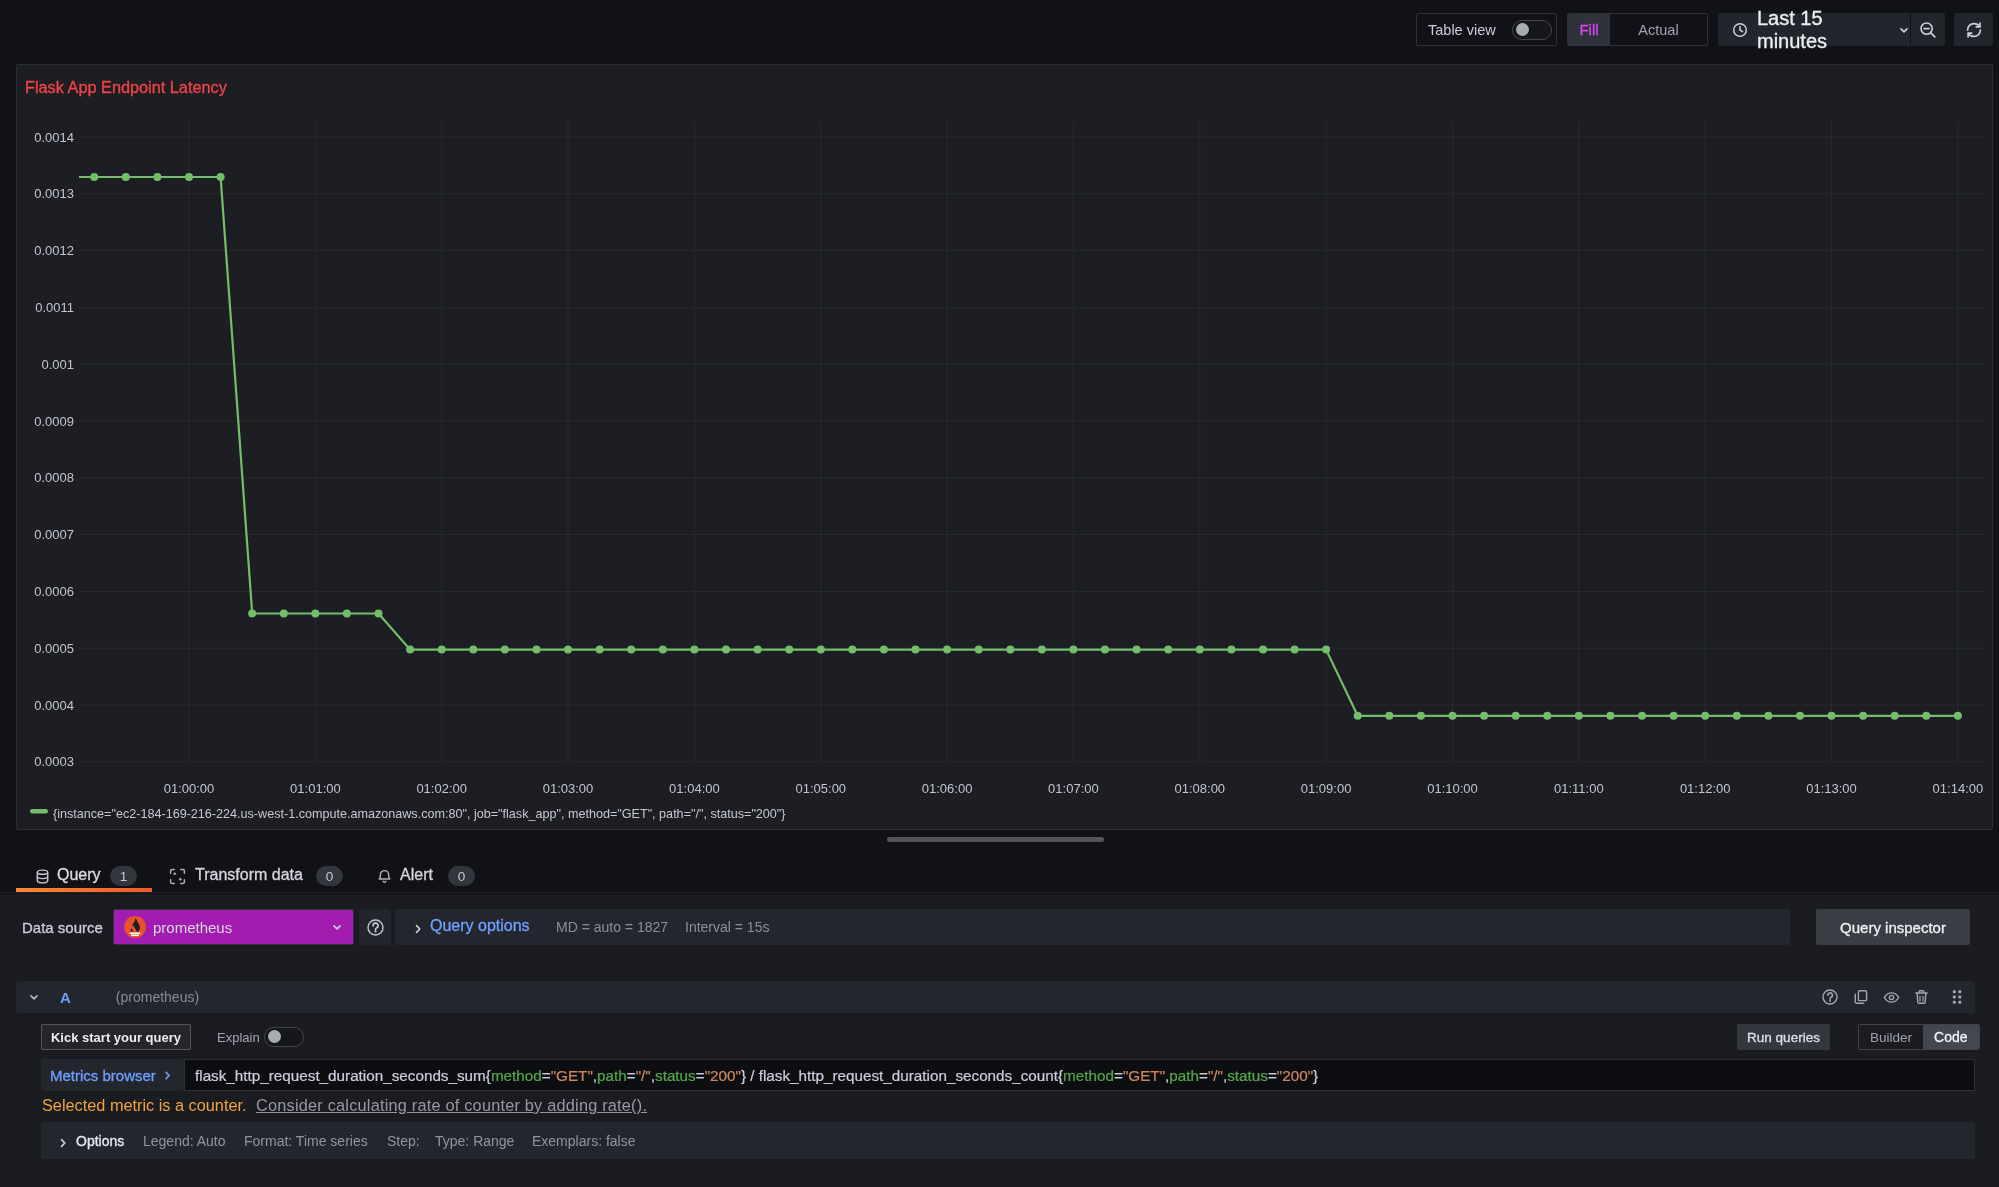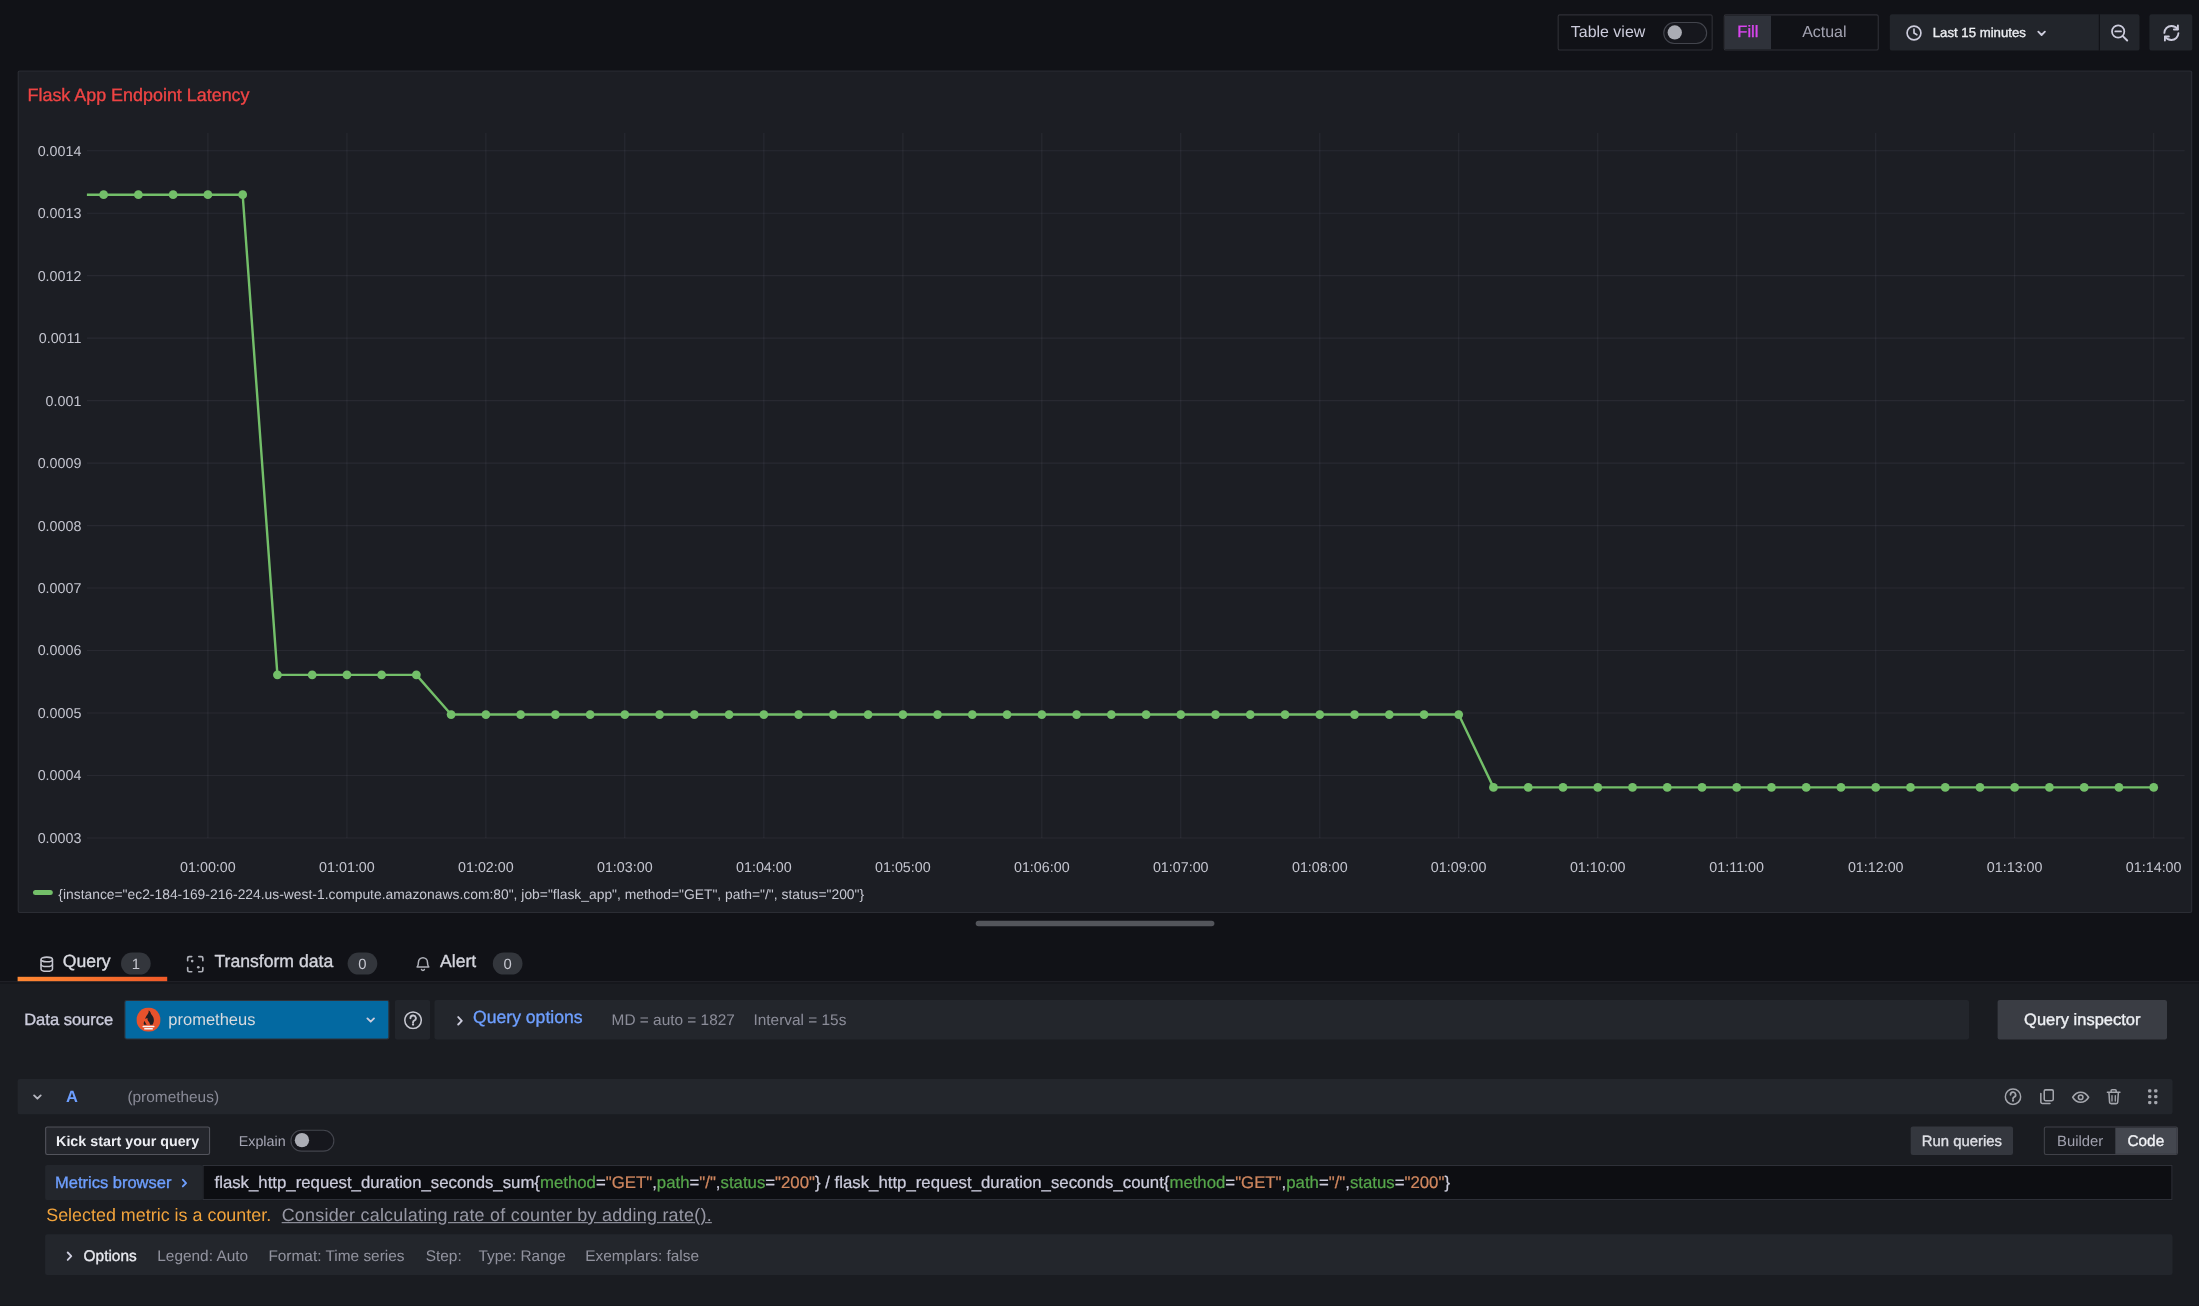--- a/index.html
+++ b/index.html
@@ -20,21 +20,21 @@
   <span class="flex md" style="width:42px;height:100%;background:#2f323a;justify-content:center;font-size:15px;color:#d946ef">Fill</span>
   <span class="flex" style="flex:1;height:100%;justify-content:center;font-size:14.5px;color:rgba(204,204,220,0.78)">Actual</span>
 </div>
 <div class="abs flex" style="left:1718px;top:13px;width:227px;height:33px;background:#22252b;border-radius:2px">
   <span class="flex" style="padding-left:14px">
       <svg width="16" height="16" viewBox="0 0 16 16" style="">
         <circle cx="8" cy="8" r="6.3" fill="none" stroke="#ccccdc" stroke-width="1.5"></circle>
         <path d="M8 4.5V8l2.6 1.6" fill="none" stroke="#ccccdc" stroke-width="1.5" stroke-linecap="round"></path>
       </svg>
     </span>
-  <span class="md" style="font-size:12px;color:#eceef2;margin-left:9px">Last 15 minutes</span>
+  <span class="md" style="font-size:20px;color:#eceef2;margin-left:9px">Last 15 minutes</span>
   <span class="flex" style="margin-left:8px">
       <svg width="12" height="12" viewBox="0 0 12 12" style="">
         <path d="M3.0 4.800000000000001 L6.0 7.800000000000001 L9.0 4.800000000000001" fill="none" stroke="#ccccdc" stroke-width="1.7" stroke-linecap="round" stroke-linejoin="round"></path>
       </svg>
     </span>
   <span style="width:1px;height:100%;background:#111217;margin-left:auto"></span>
   <span class="flex" style="width:36px;justify-content:center">
       <svg width="18" height="18" viewBox="0 0 18 18" style="">
         <circle cx="7.6" cy="7.6" r="5.6" fill="none" stroke="#ccccdc" stroke-width="1.6"></circle>
         <line x1="5" y1="7.6" x2="10.2" y2="7.6" stroke="#ccccdc" stroke-width="1.6" stroke-linecap="round"></line>
@@ -204,21 +204,21 @@
       <path d="M6.2 12.3a1.4 1.4 0 0 0 2.6 0" fill="none" stroke="#aeb0b8" stroke-width="1.4" stroke-linecap="round"></path>
     </svg></div>
 <div style="left:400px;top:866px;font-size:16px;color:#d3d4dc" class="abs md">Alert</div>
 <div class="abs flex" style="left:448px;top:866px;height:20px;min-width:27px;padding:0 8px;border-radius:10px;background:#33363c;justify-content:center;font-size:13.5px;color:#c6c7d0">0</div>
 <div class="abs" style="left:16px;top:887.5px;width:136px;height:4px;background:linear-gradient(90deg,#ff8833,#f05a28)"></div>
 
 <div class="abs" style="left:0;top:894px;width:1999px;height:293px;background:#1a1c21"></div>
 <div class="abs" style="left:0;top:892px;width:1999px;height:1px;background:rgba(204,204,220,0.10)"></div>
 
 <div class="abs md" style="left:22px;top:919px;font-size:15px;color:#ccccdc">Data source</div>
-<div class="abs flex" style="left:113px;top:909px;width:241px;height:36px;background:#0369a1;border:1px solid #2f323a;border-radius:2px;padding:0 10px">
+<div class="abs flex" style="left:113px;top:909px;width:241px;height:36px;background:#a21caf;border:1px solid #2f323a;border-radius:2px;padding:0 10px">
   <svg width="22" height="22" viewBox="0 0 22 22" style="">
       <circle cx="11" cy="11" r="11" fill="#e6522c"></circle>
       <path d="M11 2.6c.5 1.7-.4 2.9-1.3 4.1-.8 1.1-1.7 2.3-1.6 4 .5-.8 1.3-1.3 2-1.3-.3 1.5.4 2.5 1.1 3.4.6.8 1.2 1.6 1.1 2.7h2.3c.8-1.3 1.3-2.6 1.3-4.1 0-3.1-2.2-4.5-2.9-6.5-.3-.9-.3-1.7-2-2.3z" fill="#201f23"></path>
       <path d="M7.6 12.1c-.9.9-1.2 2.2-.7 3.4h2.5c-.9-1-1.5-2.2-1.8-3.4z" fill="#201f23"></path>
       <rect x="5.6" y="16.4" width="10.8" height="1.5" rx="0.5" fill="#f7f7f7"></rect>
       <rect x="7" y="18.6" width="8" height="1.4" rx="0.5" fill="#f7f7f7"></rect>
     </svg>
     <span style="font-size:15px;color:#d8dade;margin-left:7px">prometheus</span>
   <span class="flex" style="margin-left:auto">
       <svg width="12" height="12" viewBox="0 0 12 12" style="">

